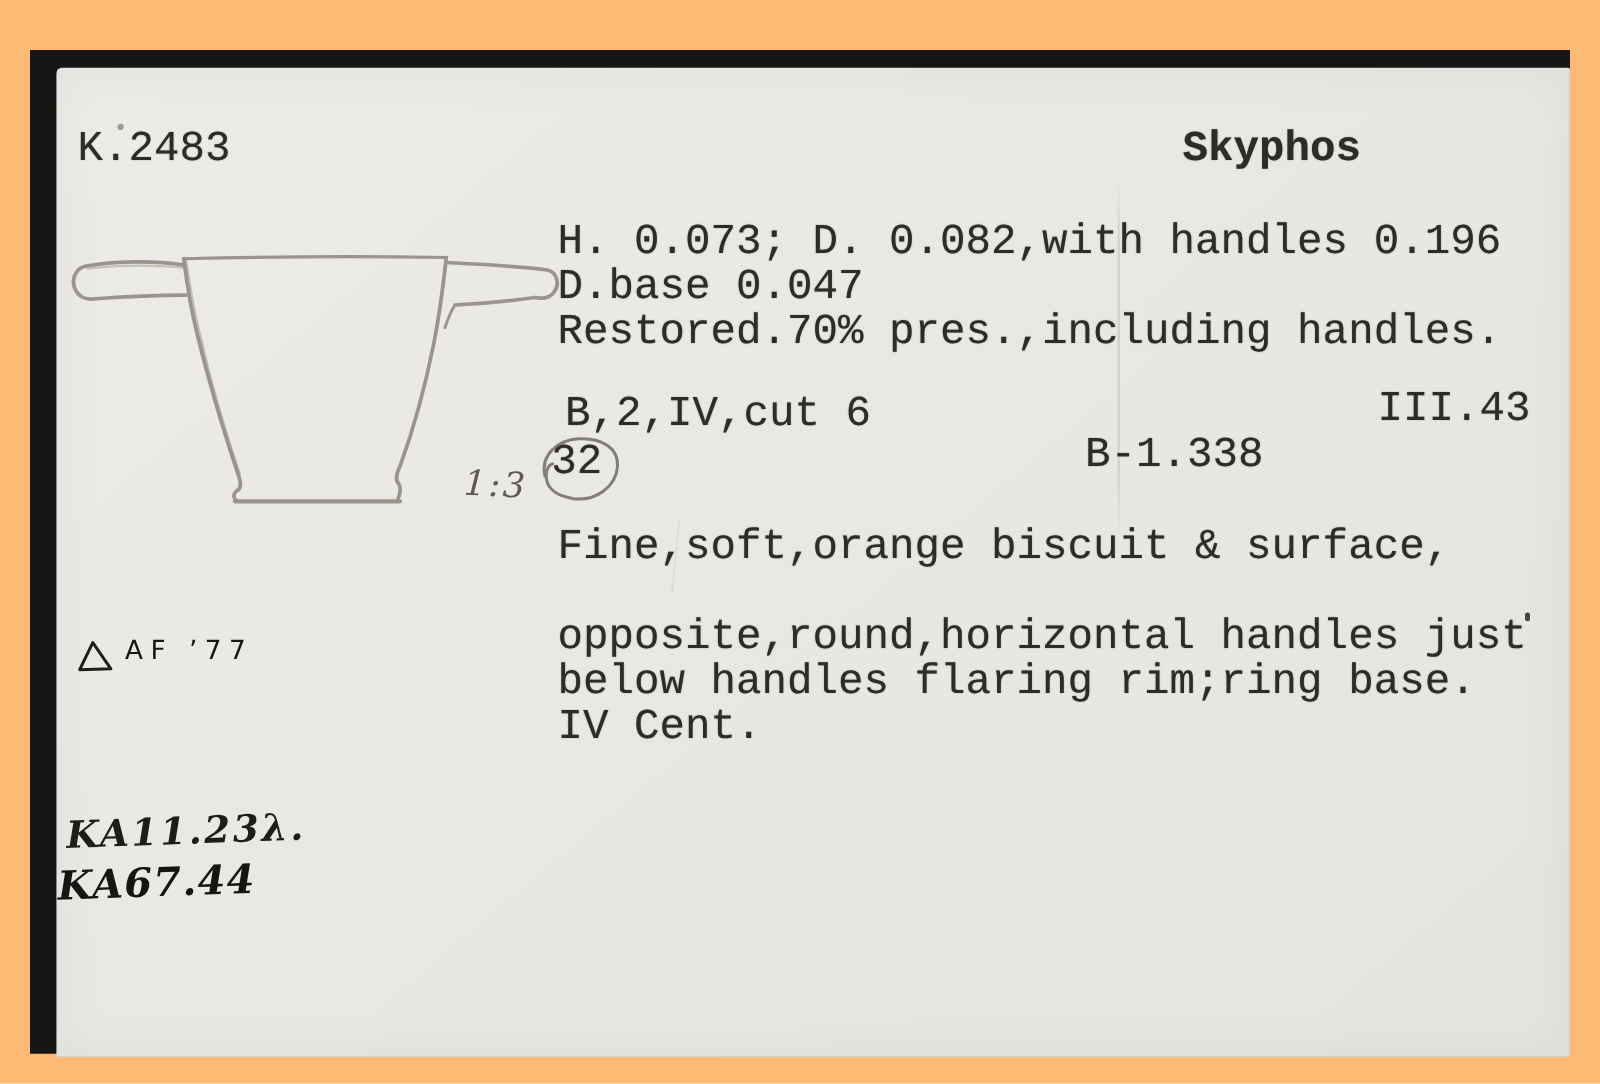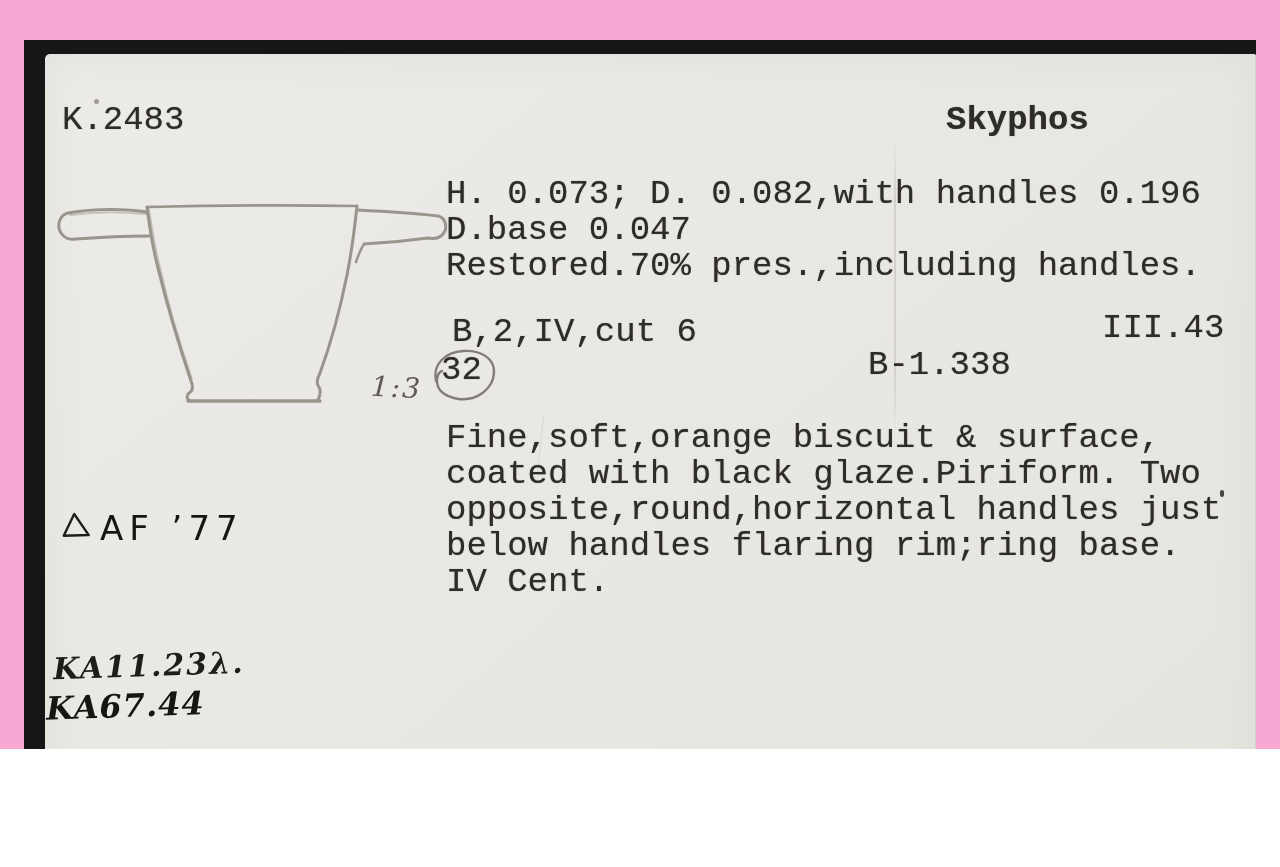--- a/index.html
+++ b/index.html
@@ -1,16 +1,16 @@
 <!DOCTYPE html>
 <html><head>
 <meta charset="utf-8">
 <style>
   html,body{margin:0;padding:0;background:#ffffff;}
-  .scan{position:relative;width:1280px;height:749px;background:#f9a8d4;overflow:hidden;
+  .scan{position:relative;width:1280px;height:867px;background:#fdba74;overflow:hidden;
         font-family:"Liberation Mono", monospace;}
   .backdrop-top{position:absolute;left:24px;top:40px;width:1232px;height:15px;background:#161616;}
   .backdrop-left{position:absolute;left:24px;top:40px;width:24px;height:803px;background:#161616;}
   .card{position:absolute;left:45px;top:54px;width:1210px;height:791px;
         background:linear-gradient(140deg,#edebe7 0%,#e9e7e3 55%,#e6e4df 100%);
         border-radius:5px 2px 2px 2px;
         box-shadow:inset 0 0 40px rgba(120,115,105,0.08);
         border-right:1px solid rgba(0,0,0,0.10);
         border-bottom:1px solid rgba(0,0,0,0.14);}
   .typed{position:absolute;color:#2e2c2a;font-size:34px;line-height:36px;white-space:pre;
@@ -18,21 +18,21 @@
   .hand{position:absolute;color:#1f1d1c;}
   .pencil-text{position:absolute;color:#5f5b54;}
   .crease-v{position:absolute;left:894px;top:140px;width:2px;height:295px;
             background:linear-gradient(to bottom,rgba(110,105,98,0) 0%,rgba(110,105,98,0.18) 20%,rgba(110,105,98,0.16) 80%,rgba(110,105,98,0) 100%);}
   .crease-v2{position:absolute;left:540px;top:415px;width:1px;height:60px;background:rgba(110,105,98,0.12);transform:rotate(6deg);}
   .speck1{position:absolute;left:94px;top:99px;width:5px;height:5px;border-radius:50%;background:#8a867f;opacity:.8;}
   .speck2{position:absolute;left:1220px;top:490px;width:4px;height:7px;background:#2a2a2a;opacity:.85;border-radius:2px;}
   .sketch-svg{position:absolute;left:48px;top:195px;}
   .circle-svg{position:absolute;left:427px;top:345px;}
   .triangle-svg{position:absolute;left:60px;top:511px;}
-  .af-text{left:100px;top:508px;font-family:"DejaVu Sans",sans-serif;font-size:34px;letter-spacing:6px;color:#181614;}
+  .af-text{left:100px;top:508px;font-family:"DejaVu Sans",sans-serif;font-size:21px;letter-spacing:6px;color:#181614;}
   .ka1{left:53px;top:648px;font-family:"DejaVu Serif",serif;font-style:italic;font-weight:700;
        font-size:30px;letter-spacing:2px;transform:rotate(-2deg);}
   .ka2{left:46px;top:687px;font-family:"DejaVu Serif",serif;font-style:italic;font-weight:700;
        font-size:32px;letter-spacing:1px;transform:rotate(-2deg);color:#171514;}
   .scale-note{left:371px;top:371px;font-family:"DejaVu Serif",serif;font-style:italic;
               font-size:28px;letter-spacing:2px;transform:rotate(3deg);}
   .circled-num{left:441px;top:352px;}
 </style>
 </head>
 <body>
@@ -59,21 +59,20 @@
   <div class="typed" style="left:452px;top:314px;">B,2,IV,cut 6</div>
   <div class="typed" style="left:1102px;top:310px;">III.43</div>
   <div class="typed" style="left:868px;top:347px;">B-1.338</div>
 
   <div class="typed circled-num">32</div>
   <svg class="circle-svg" width="74" height="62" viewBox="0 0 74 62">
     <path d="M9,36 C5,19 19,7 36,6 C55,5 68,14 67,28 C66,44 50,56 32,54 C19,52 9,46 10,34 C10.5,30 12,27 15,26" fill="none" stroke="#6f6b64" stroke-width="2.4" stroke-linecap="round" opacity="0.85"></path>
   </svg>
 
   <div class="typed" style="left:446px;top:420px;">Fine,soft,orange biscuit &amp; surface,</div>
-  <div class="typed" style="left:446px;top:456px;">coated with black glaze.Piriform. Two</div>
   <div class="typed" style="left:446px;top:492px;">opposite,round,horizontal handles just</div>
   <div class="typed" style="left:446px;top:528px;">below handles flaring rim;ring base.</div>
   <div class="typed" style="left:446px;top:564px;">IV Cent.</div>
 
   <svg class="sketch-svg" width="410" height="220" viewBox="0 0 410 220">
     <g fill="none" stroke="#9a958c" stroke-width="3" stroke-linecap="round" stroke-linejoin="round">
 
       <path d="M99,12 C160,10.5 250,10 309,11" stroke-width="2.6"></path>
 
       <path d="M99,12 C101,28 104,50 110,73 C119,110 131,150 143,186 C145,191 145,196 141,198 C138,201 139,204 141,205"></path>

